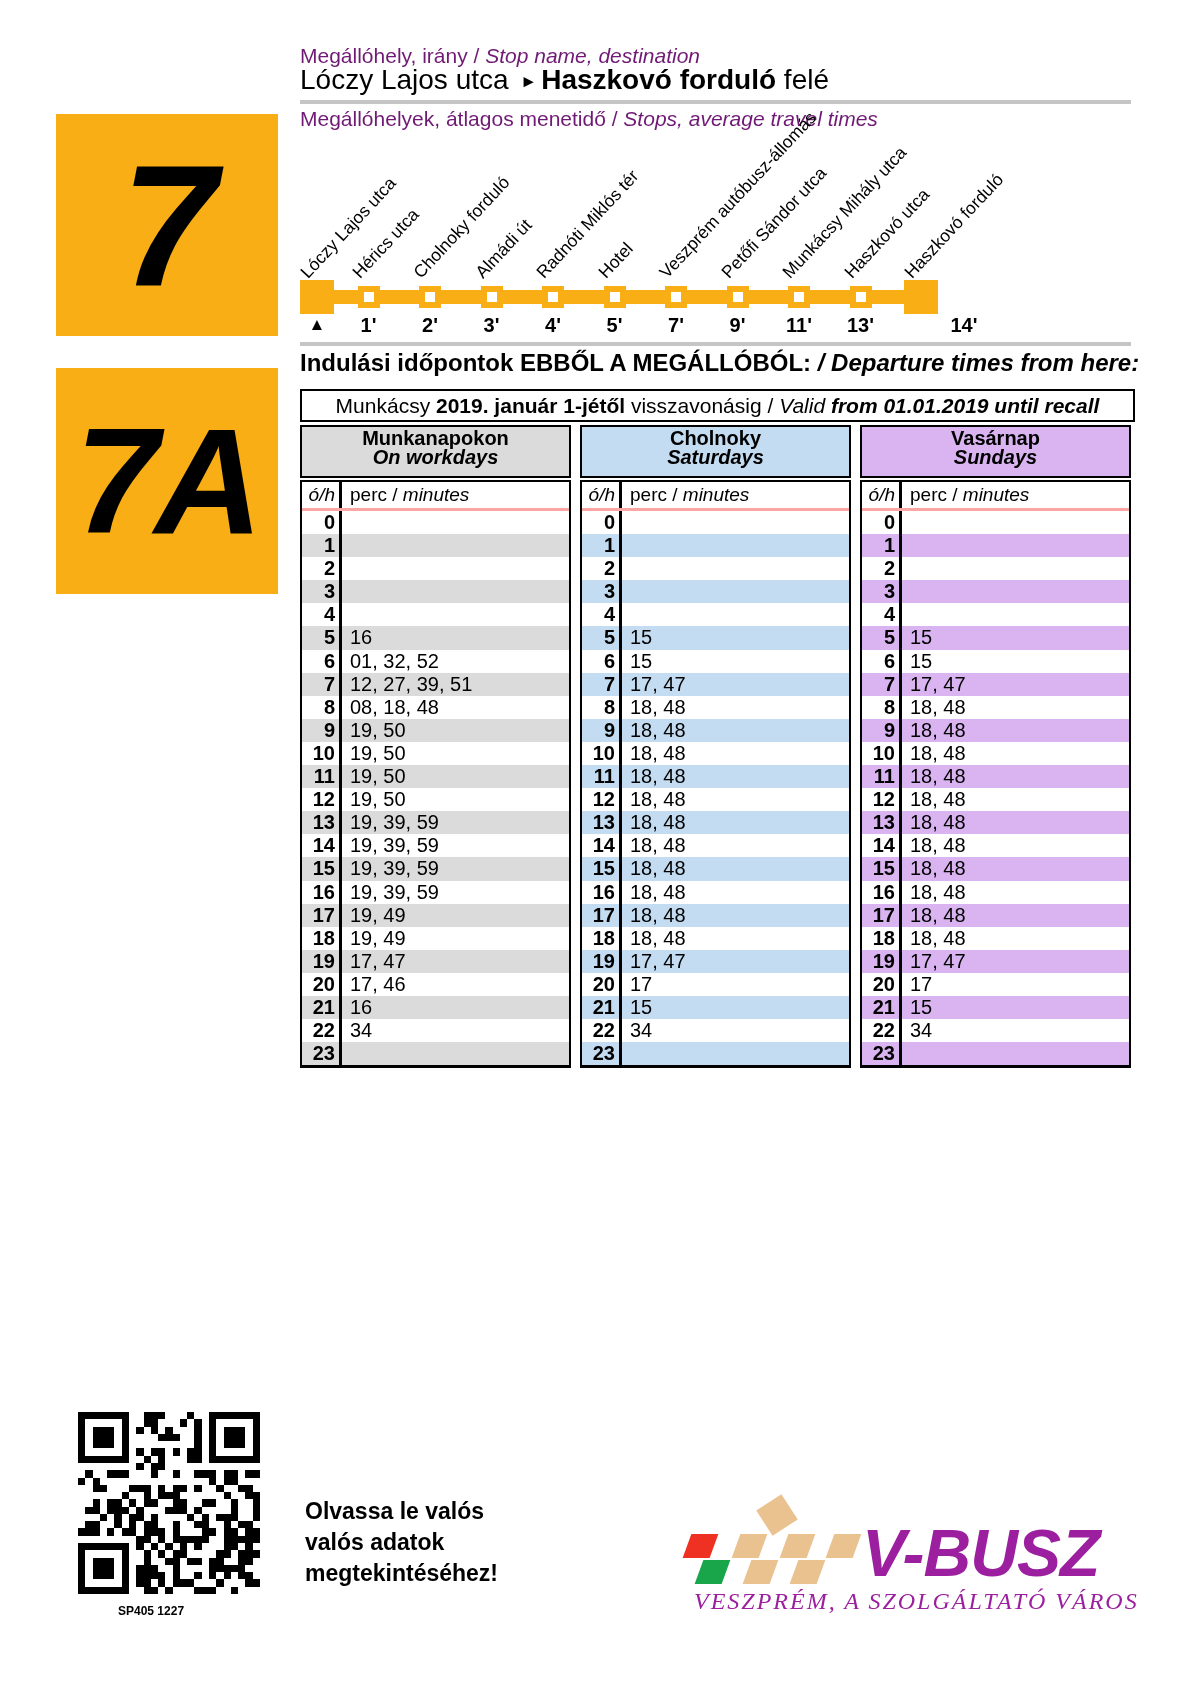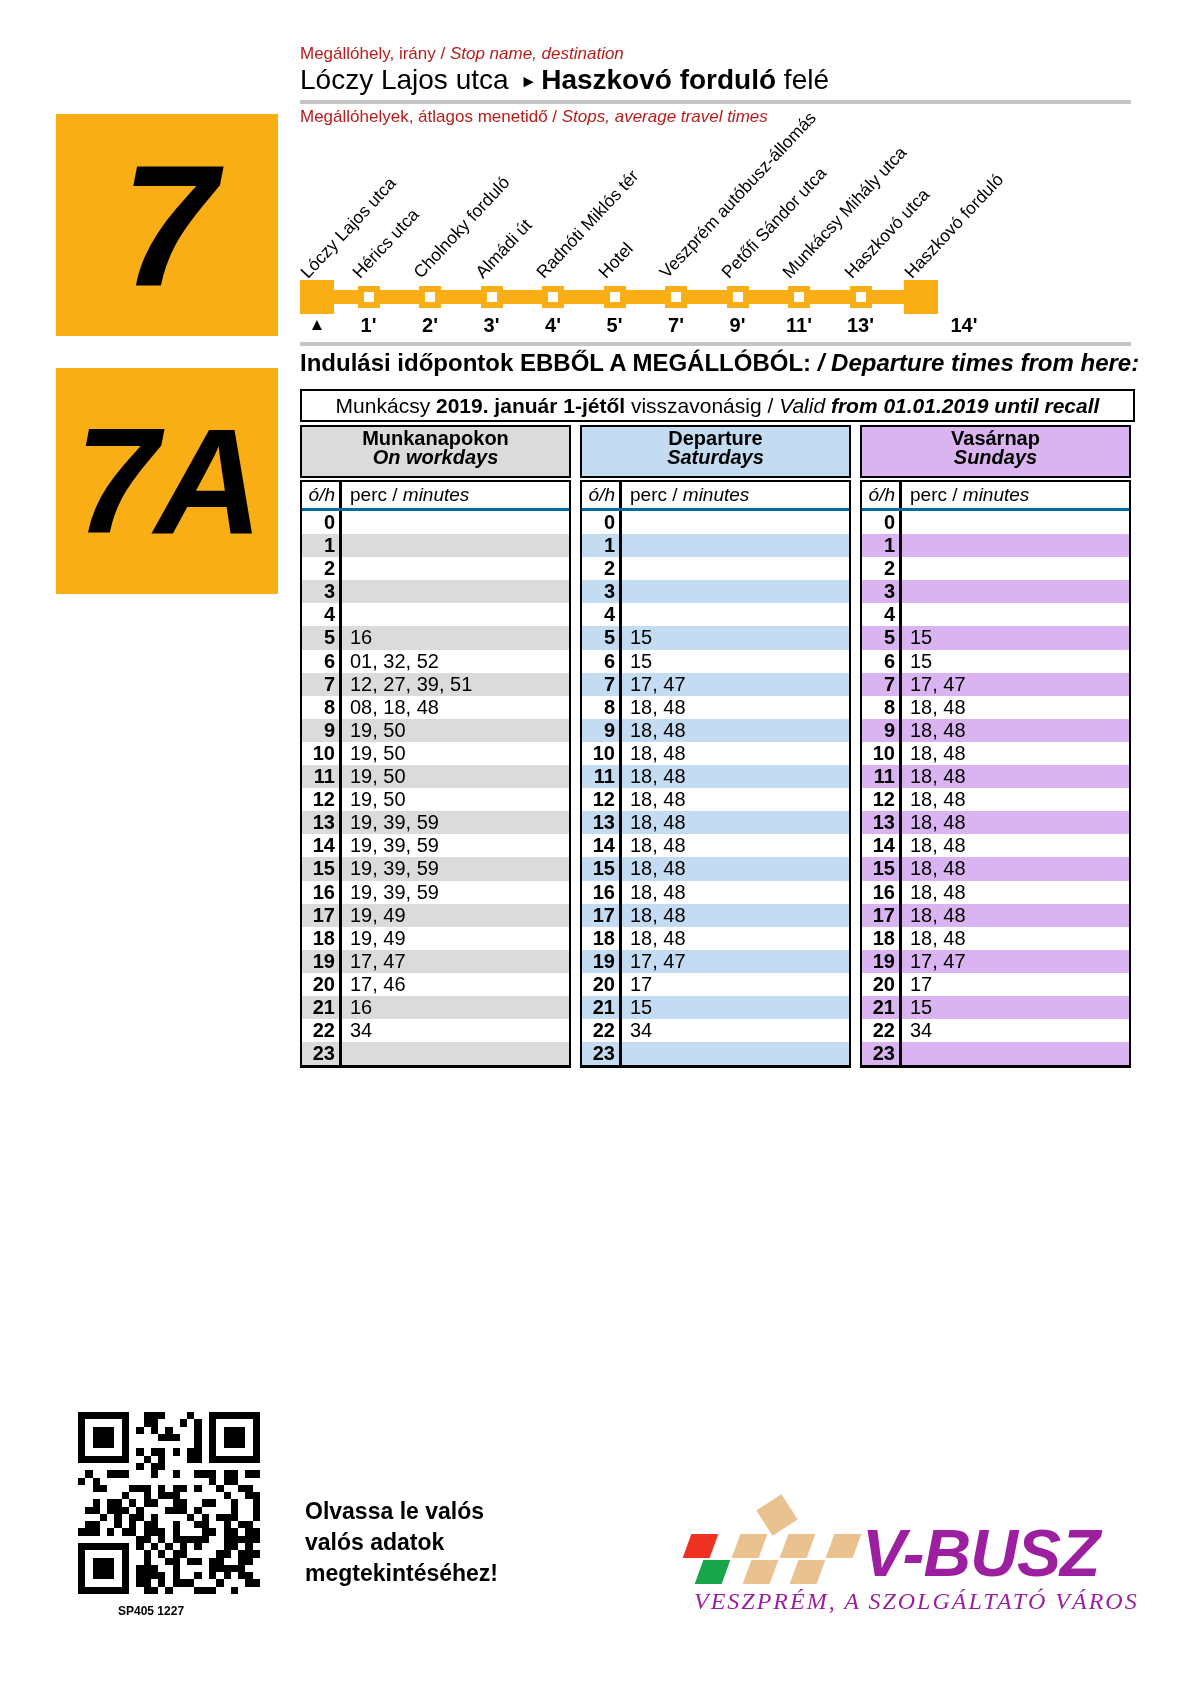--- a/index.html
+++ b/index.html
@@ -6,21 +6,21 @@
   .page{position:relative;width:1190px;height:1684px;background:#fff;overflow:hidden;
         font-family:"Liberation Sans",sans-serif;color:#000;margin:0 auto;}
   .abs{position:absolute;}
 
   
   .badge{position:absolute;left:56px;width:222px;background:#F8AE14;display:flex;
          align-items:center;justify-content:center;}
   .badge span{font-weight:bold;font-style:italic;line-height:1;letter-spacing:-4px;}
 
   
-  .small-gray{color:#b91c1c;font-size:17px;}
+  .small-gray{color:#701a75;font-size:21px;}
   .small-gray i{font-style:italic;}
   .title{font-size:28px;color:#000;}
   .title .arrow{font-size:17px;vertical-align:2px;padding:0 4px;}
   .title b{font-weight:bold;}
   .rule{position:absolute;height:4px;background:#c5c5c5;left:300px;width:831px;}
 
   
   .stop-name{position:absolute;transform-origin:0 100%;transform:rotate(-47deg);
              white-space:nowrap;font-size:17.5px;height:19px;line-height:19px;}
   .route-line{position:absolute;top:290px;height:14px;background:#F8AE14;}
@@ -38,21 +38,21 @@
   
   .validity{position:absolute;left:300px;top:389px;width:831px;height:29px;
             border:2px solid #000;text-align:center;font-size:21px;line-height:29px;}
   .validity i{font-style:italic;}
   .sections{position:absolute;left:300px;top:425px;width:831px;display:flex;gap:9px;}
   .sec{width:271px;box-sizing:border-box;}
   .sec-h{border:2px solid #000;height:53px;box-sizing:border-box;text-align:center;
          font-size:20px;line-height:19px;padding-top:2px;font-weight:bold;}
   .sec-h .en{font-style:italic;}
   .sec-body{border:2px solid #000;border-bottom-width:3px;margin-top:2px;}
-  .subh{display:flex;height:26px;border-bottom:3px solid #0369a1;font-size:19px;
+  .subh{display:flex;height:26px;border-bottom:3px solid #fca5a5;font-size:19px;
         line-height:26px;}
   .subh .hc{font-style:italic;}
   .subh i{font-style:italic;}
   .hc{width:33px;flex:none;border-right:3px solid #000;text-align:right;
       padding-right:4px;box-sizing:content-box;}
   .mc{flex:1;padding-left:8px;overflow:hidden;white-space:nowrap;}
   .trow{display:flex;height:23.1px;font-size:20px;line-height:23.1px;}
   .trow .hc{font-weight:bold;}
 
   
@@ -241,21 +241,21 @@
             <div class="mc">34</div>
           </div>
           <div class="trow" style="background: rgb(219, 219, 219);">
             <div class="hc">23</div>
             <div class="mc"></div>
           </div>
         </div>
       </div>
       <div class="sec">
         <div class="sec-h" style="background: rgb(195, 220, 241);">
-          <div>Departure</div>
+          <div>Cholnoky</div>
           <div class="en">Saturdays</div>
         </div>
         <div class="sec-body">
           <div class="subh">
             <div class="hc">ó/h</div>
             <div class="mc"><span>perc / </span><i>minutes</i></div>
           </div>
           <div class="trow">
             <div class="hc">0</div>
             <div class="mc"></div>

